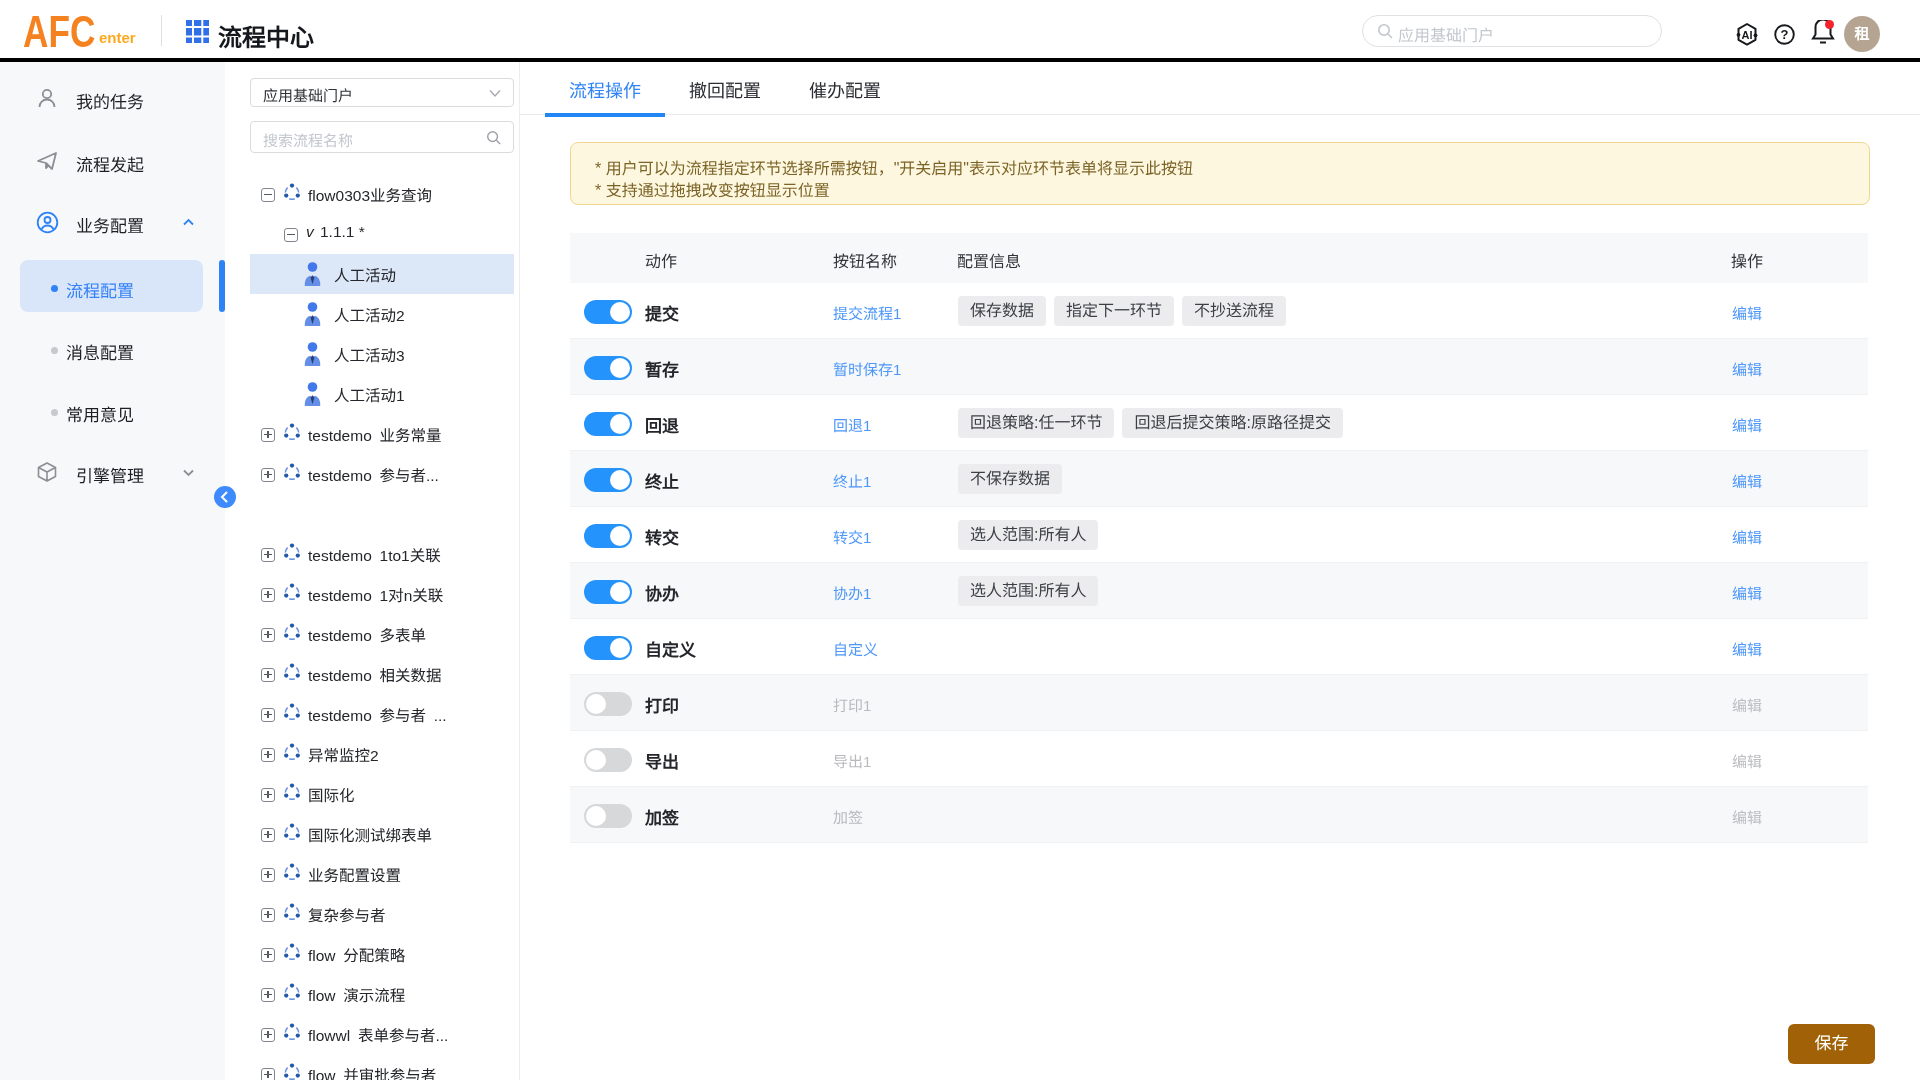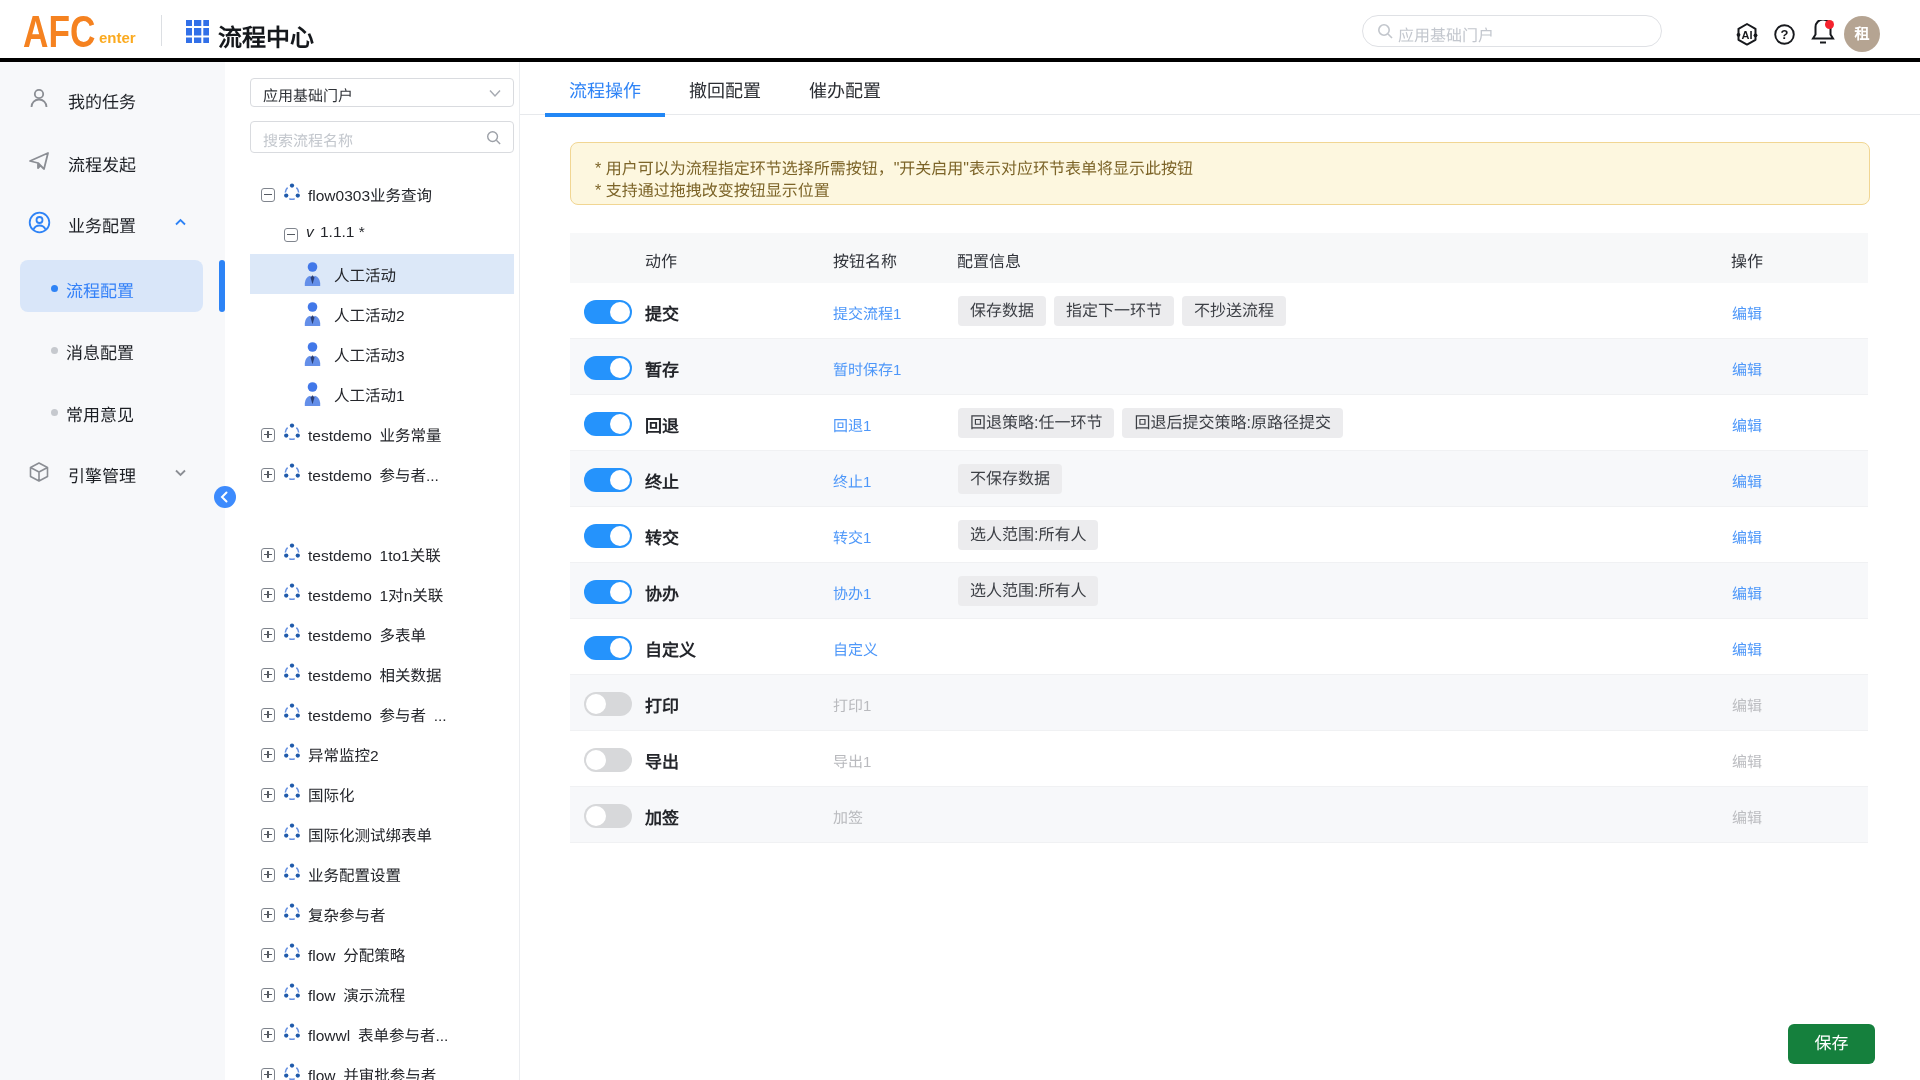--- a/index.html
+++ b/index.html
@@ -17,21 +17,21 @@
   #hdr-title { position:absolute; left:218px; top:18px; font-size:24px; font-weight:bold; color:#15181c; }
   #hdr-search { position:absolute; left:1362px; top:15px; width:300px; height:32px;
     border:1px solid #dfe1e5; border-radius:16px; }
   #hdr-search .mag { position:absolute; left:14px; top:7px; }
   #hdr-search .ph { position:absolute; left:35px; top:6px; font-size:16px; color:#c3c7ce; }
   .hdr-ic { position:absolute; top:22px; }
   #avatar { position:absolute; left:1844px; top:16px; width:36px; height:36px; border-radius:50%;
     background:#b5a492; color:#fff; font-size:15px; font-weight:bold; text-align:center; line-height:36px; }
   
   #sidebar { position:absolute; left:0; top:62px; width:225px; height:1018px; background:#f7f8fa; }
-  .sb-item { position:absolute; left:0; width:225px; height:24px;text-decoration:underline; }
+  .sb-item { position:absolute; left:8px; width:225px; height:24px;text-decoration:underline; }
   .sb-item .ic { position:absolute; left:28px; top:0px; }
   .sb-item .tx { position:absolute; left:68px; top:1px; font-size:17px; color:#1c1f24; }
   .sb-item .ar { position:absolute; left:174px; top:5px; }
   #sb-sel { position:absolute; left:20px; top:198px; width:183px; height:52px; background:#d9e6f9; border-radius:8px; }
   .sb-sub { position:absolute; left:0; width:225px; height:24px; }
   .sb-sub .dot { position:absolute; left:51px; top:8px; width:7px; height:7px; border-radius:50%; background:#c6c9ce; }
   .sb-sub .tx { position:absolute; left:66px; top:0px; font-size:17px; color:#1c1f24; }
   #sb-bar { position:absolute; left:219px; top:198px; width:6px; height:52px; background:#2c83f6; border-radius:4px; }
   #collapse-btn { position:absolute; left:214px; top:486px; width:22px; height:22px; border-radius:50%;
     background:#3d8bfd; z-index:9; color:#fff; text-align:center; line-height:20px; font-size:12px; }
@@ -70,21 +70,21 @@
   .r-tags { position:absolute; left:388px; top:13px; }
   .tag { display:inline-block; height:30px; line-height:30px; padding:0 12px; margin-right:8px;
     background:#ececee; border-radius:4px; font-size:16px; color:#3c3f45; }
   .r-edit { position:absolute; left:1142px; width:70px; text-align:center; top:19px; font-size:15px; color:#4d97f9; }
   .r-edit.dis { color:#bcbdc1; }
   
   #foot { position:absolute; left:50px; top:788px; width:1300px; height:56px; }
   .radio { position:absolute; top:20px; width:17.5px; height:17.5px; border-radius:50%; background:#fff; border:1.5px solid #d4d6da; }
   .radio.sel { background:#1b84ff; border:none; }
   .radio.sel::after { content:""; position:absolute; left:6px; top:6px; width:5.6px; height:5.6px; border-radius:50%; background:#fff; }
-  #save { position:absolute; left:1788px; top:1024px; width:87px; height:40px; background:#15803d;
+  #save { position:absolute; left:1788px; top:1024px; width:87px; height:40px; background:#a16207;
     border-radius:6px; color:#fff; font-size:17px; text-align:center; line-height:40px; }
 </style>
 </head>
 <body>
 
 <div id="header">
   <div id="logo-afc">AFC</div>
   <div id="logo-enter">enter</div>
   <div id="hdr-div"></div>
   <svg id="grid-icon" viewBox="0 0 23 23">

